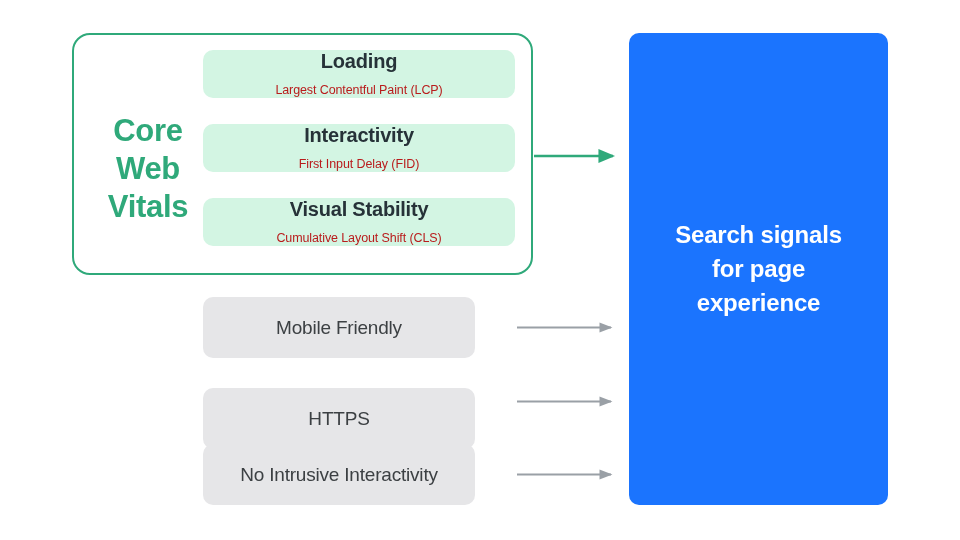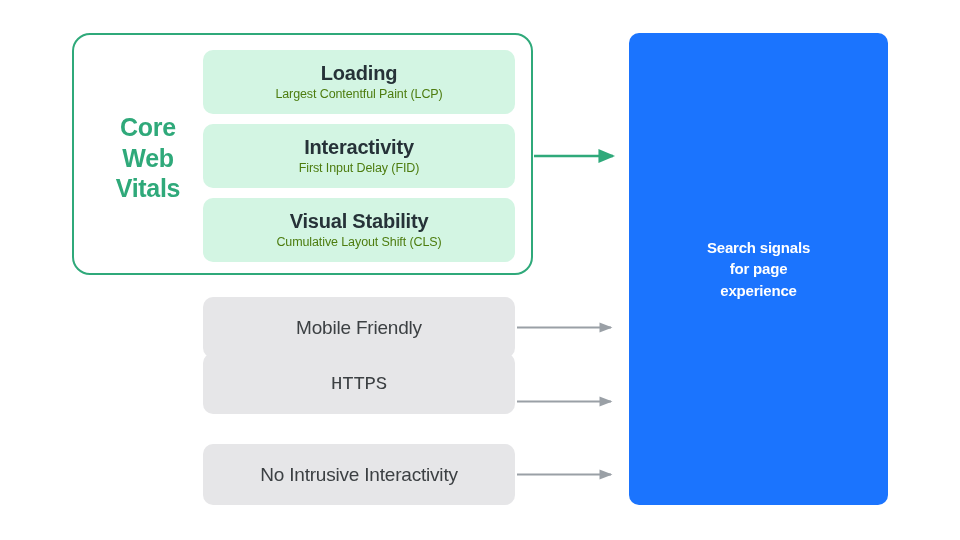--- a/index.html
+++ b/index.html
@@ -33,75 +33,75 @@
     background: #ffffff;
   }
 
   .cwv-label {
     position: absolute;
     left: 100px;
     top: 112px;
     width: 96px;
     text-align: center;
     color: #2FA97A;
-    font-size: 25px;
+    font-size: 31px;
     font-weight: bold;
     line-height: 1.22;
     letter-spacing: -0.3px;
   }
 
   
   .metric-card {
     position: absolute;
     left: 203px;
     width: 312px;
-    height: 64px;
+    height: 48px;
     box-sizing: border-box;
     background: #D3F5E3;
     border-radius: 10px;
     display: flex;
     flex-direction: column;
     align-items: center;
-    justify-content: center;
+    justify-content: space-between;
   }
   .metric-card.m1 { top: 50px; }
   .metric-card.m2 { top: 124px; }
   .metric-card.m3 { top: 198px; }
 
   .metric-title {
     color: #263238;
     font-size: 20px;
     font-weight: bold;
     line-height: 1.1;
     letter-spacing: -0.2px;
   }
   .metric-sub {
-    color: #4d7c0f;
+    color: #b91c1c;
     font-size: 12.5px;
     font-weight: normal;
     line-height: 1.2;
     margin-top: 3px;
     letter-spacing: -0.1px;
   }
 
   
   .signal-card {
     position: absolute;
     left: 203px;
-    width: 312px;
+    width: 272px;
     height: 61px;
     box-sizing: border-box;
     background: #E6E6E8;
     border-radius: 10px;
     display: flex;
     align-items: center;
     justify-content: center;
   }
   .signal-card.s1 { top: 297px; }
-  .signal-card.s2 { top: 353px; font-family: Liberation Mono, monospace; }
+  .signal-card.s2 { top: 388px; }
   .signal-card.s3 { top: 444px; }
 
   .signal-label {
     color: #3C4043;
     font-size: 19px;
     font-weight: normal;
     letter-spacing: -0.2px;
   }
 
   
@@ -112,21 +112,21 @@
     width: 259px;
     height: 472px;
     background: #1B74FE;
     border-radius: 10px;
     display: flex;
     align-items: center;
     justify-content: center;
   }
   .blue-panel-text {
     color: #ffffff;
-    font-size: 15px;
+    font-size: 24px;
     font-weight: bold;
     text-align: center;
     line-height: 1.42;
     letter-spacing: -0.2px;
     white-space: pre-line;
     padding: 0 18px;
   }
 
   
   .arrow-svg {

